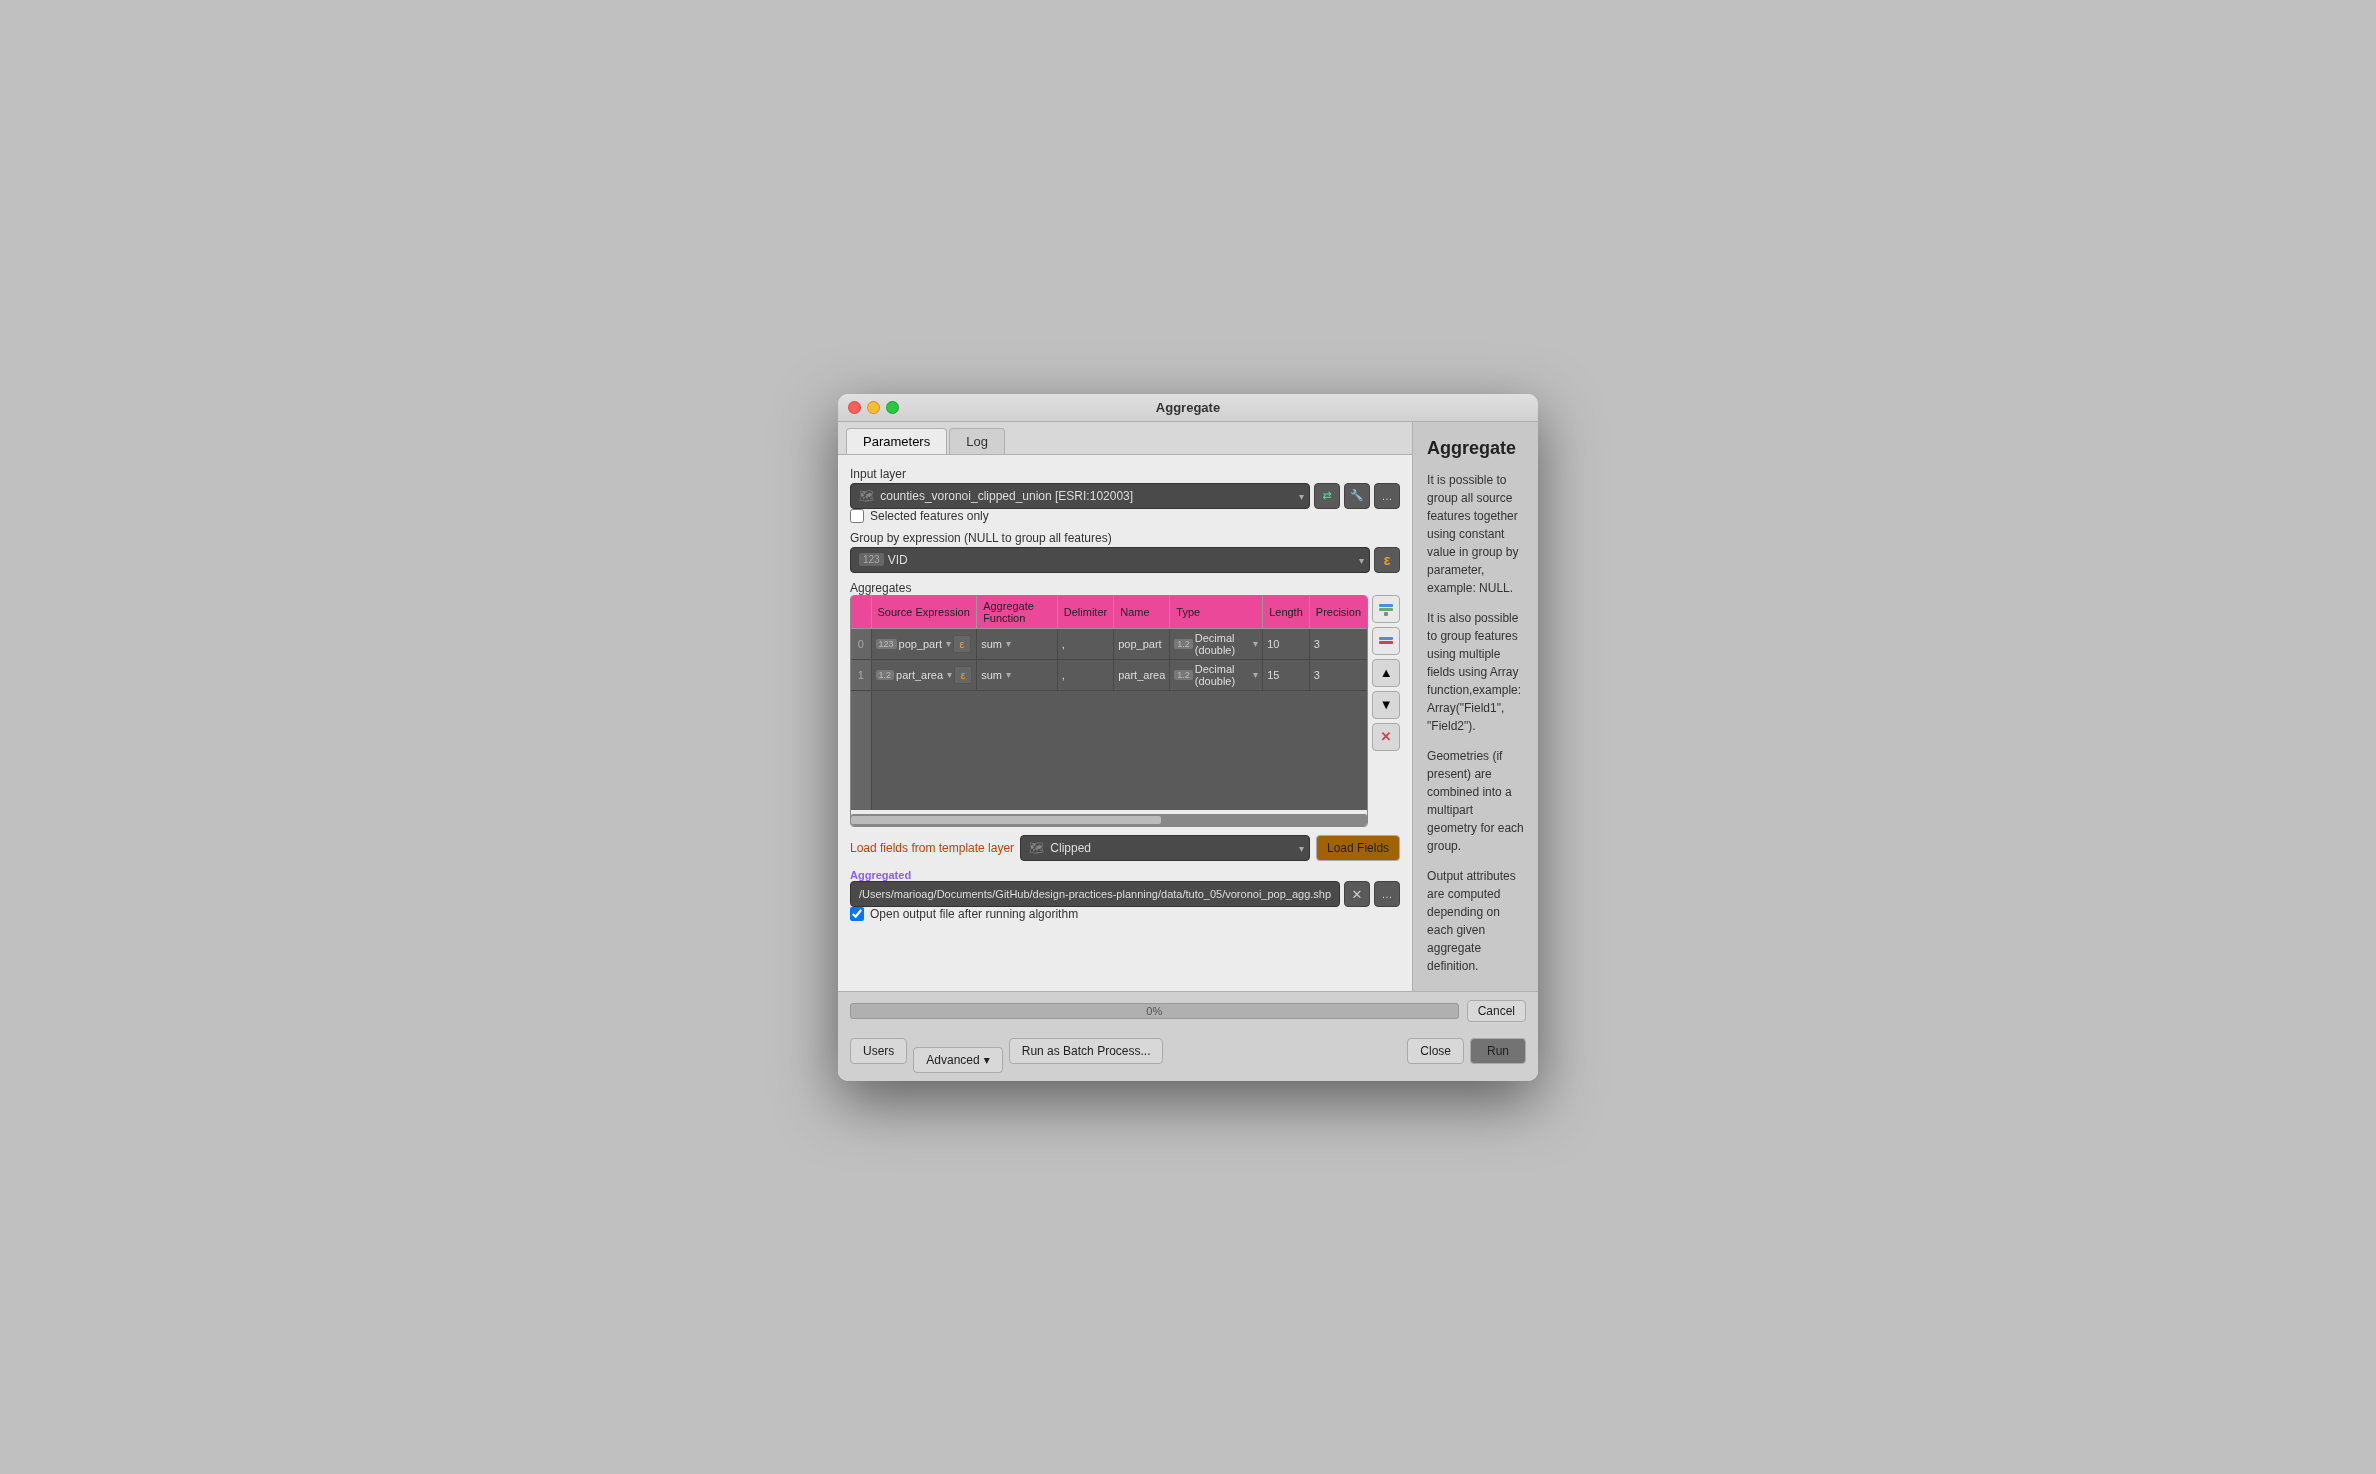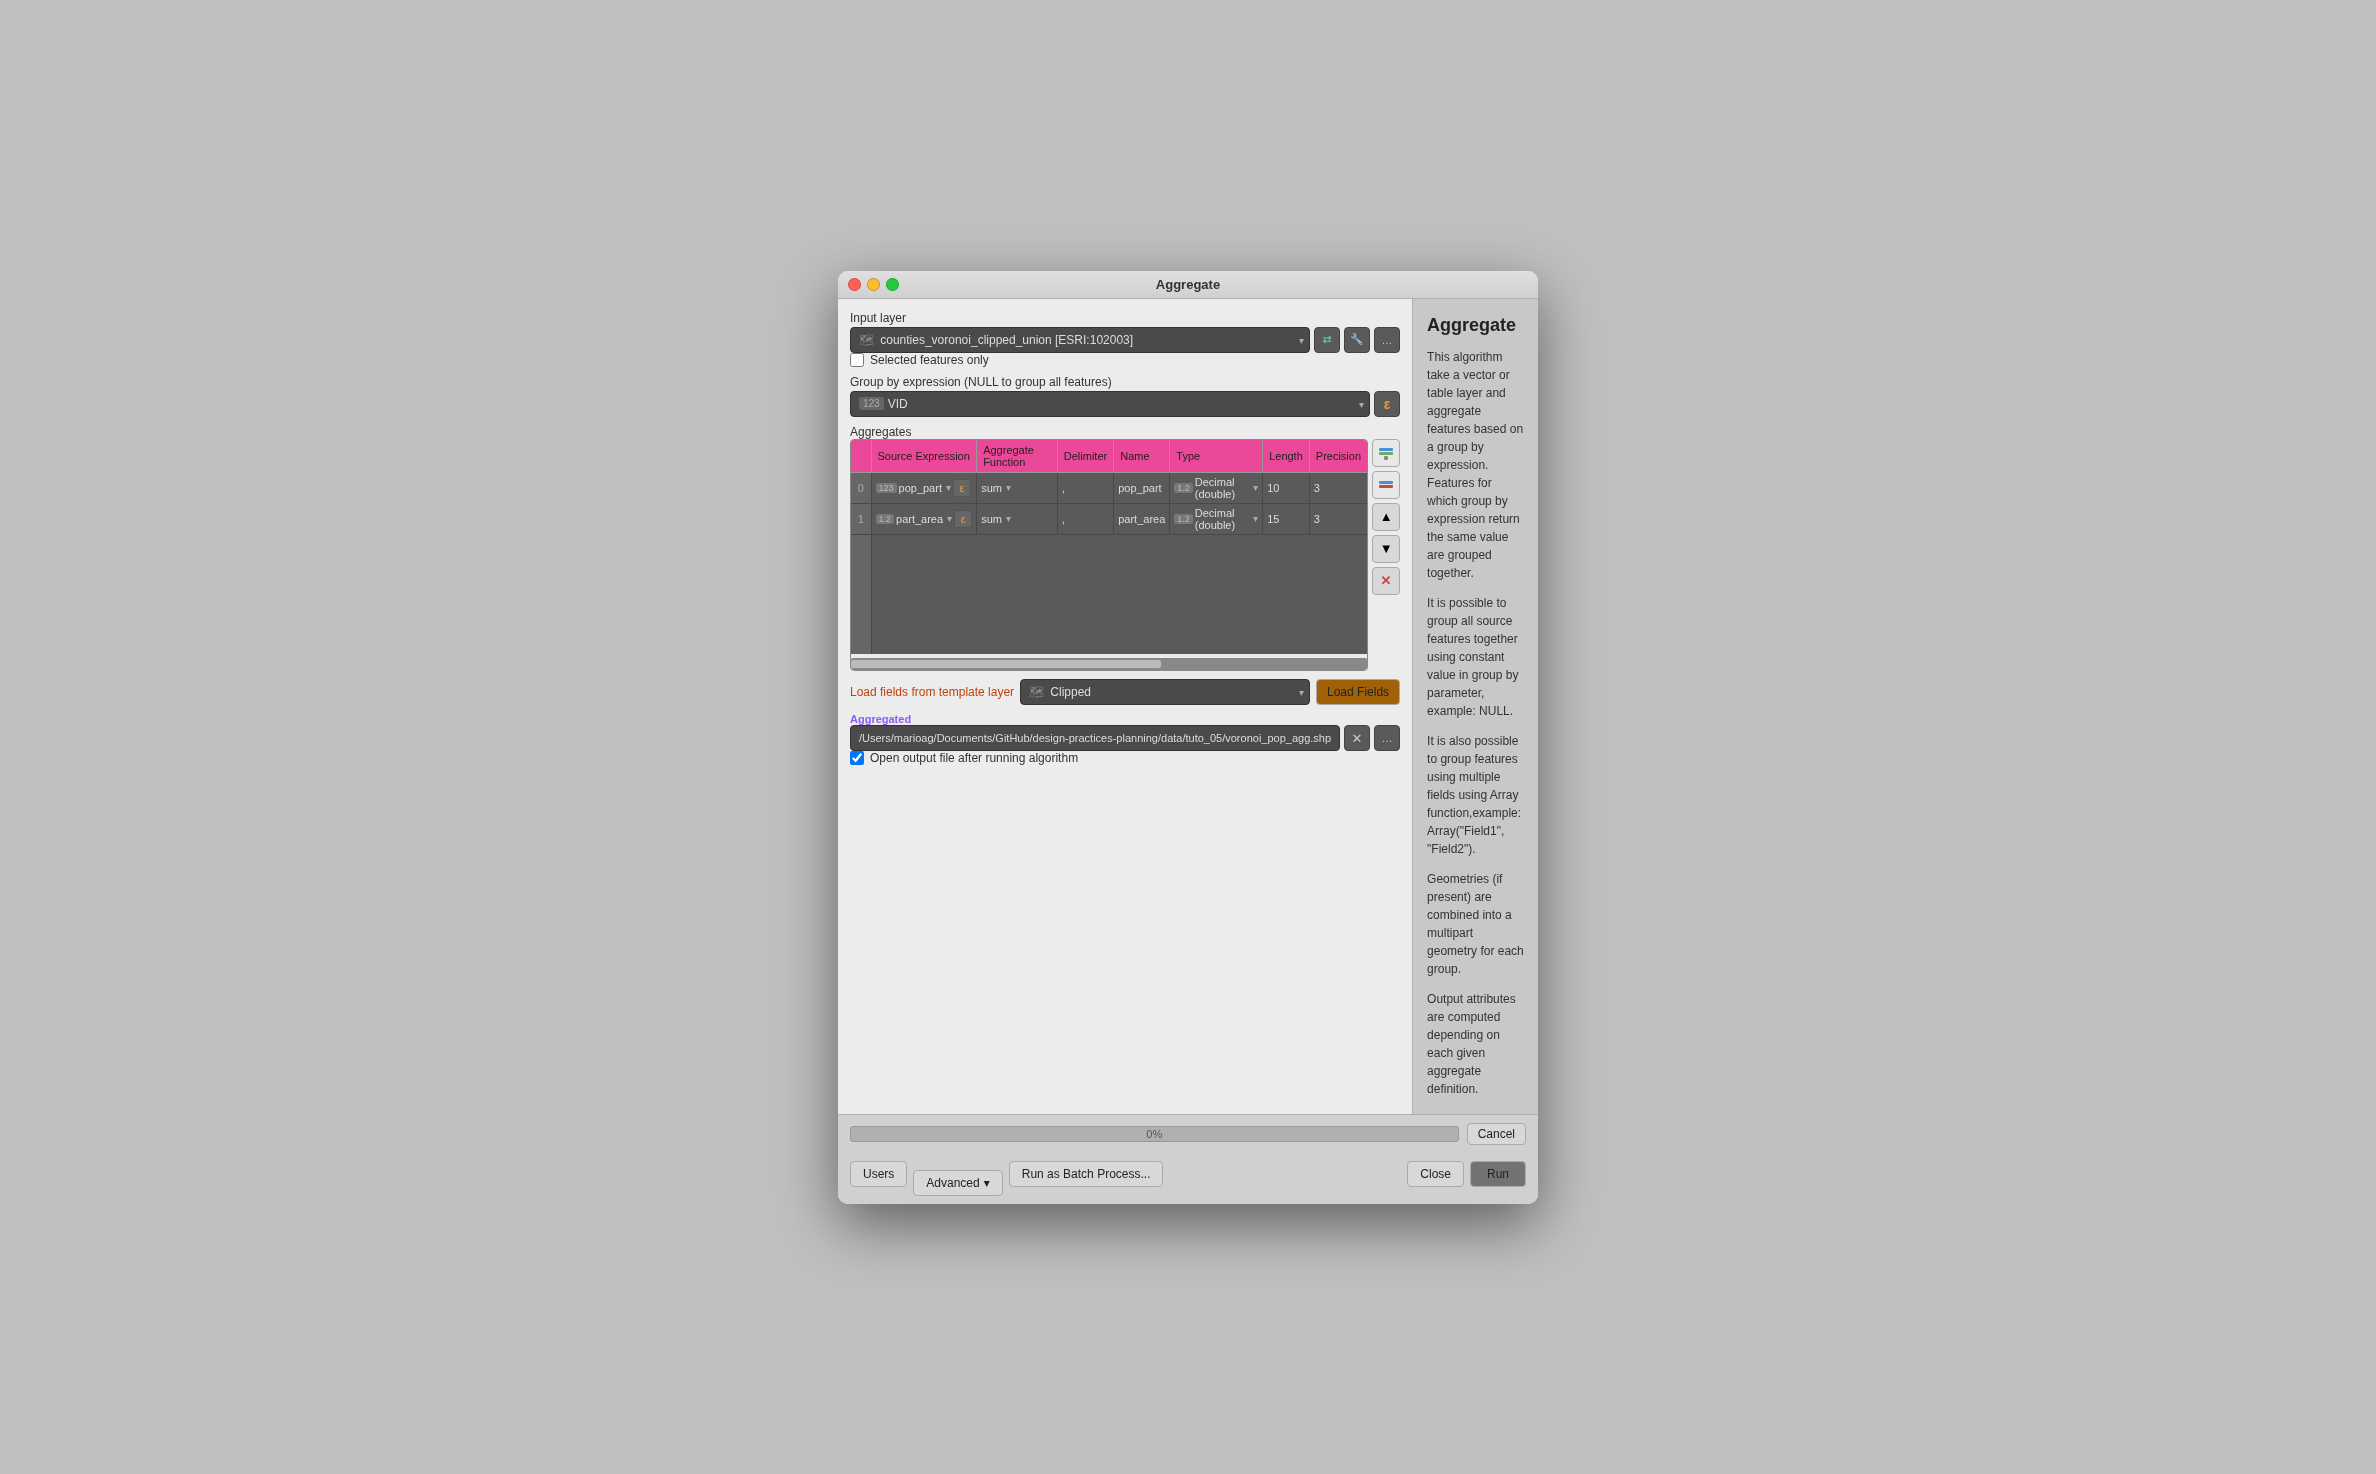--- a/index.html
+++ b/index.html
@@ -478,20 +478,24 @@
       <div class="tb-btn tb-min"></div>
       <div class="tb-btn tb-max"></div>
     </div>
     <div class="titlebar-title">Aggregate</div>
   </div>
 
   <div class="main-area">
 
     <div class="left-panel">
 
+      <div class="tabs">
+        <div class="tab active">Parameters</div>
+        <div class="tab">Log</div>
+      </div>
 
       <div class="params">
 
         <div>
           <div class="section-label">Input layer</div>
           <div class="input-row">
             <div class="select-wrapper">
               <div class="select-field">
                 <span style="color:#888;margin-right:6px;">🗺</span>
                 <span>counties_voronoi_clipped_union [ESRI:102003]</span>
@@ -653,21 +657,20 @@
           <div class="checkbox-row">
             <input type="checkbox" id="open-after" checked="" style="">
             <label for="open-after">Open output file after running algorithm</label>
           </div>
         </div>
       </div>
     </div>
 
     <div class="right-panel">
       <div class="help-title">Aggregate</div>
-      <div class="help-text">This algorithm take a vector or table layer and aggregate features based on a group by expression. Features for which group by expression return the same value are grouped together.</div>
       <div class="help-text">It is possible to group all source features together using constant value in group by parameter, example: NULL.</div>
       <div class="help-text">It is also possible to group features using multiple fields using Array function,example: Array("Field1", "Field2").</div>
       <div class="help-text">Geometries (if present) are combined into a multipart geometry for each group.</div>
       <div class="help-text">Output attributes are computed depending on each given aggregate definition.</div>
     </div>
   </div>
 
   <div class="bottom-bar">
     <div class="progress-row">
       <div class="progress-bar">

